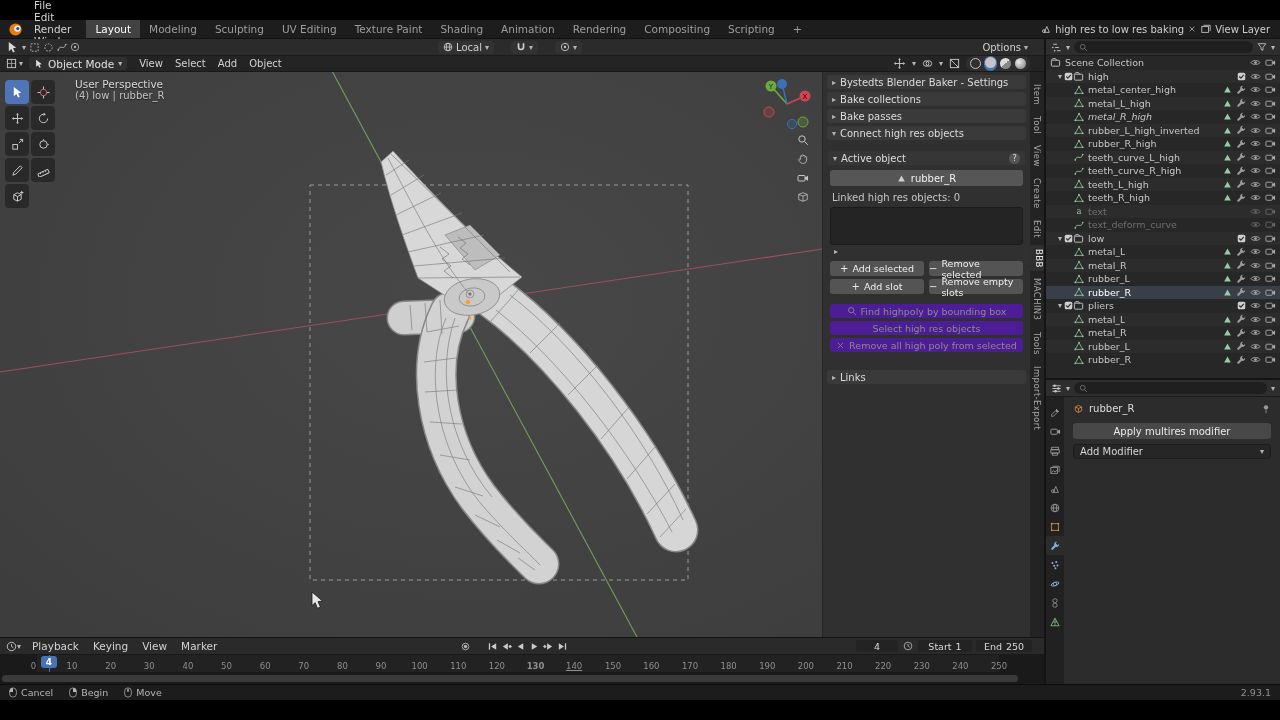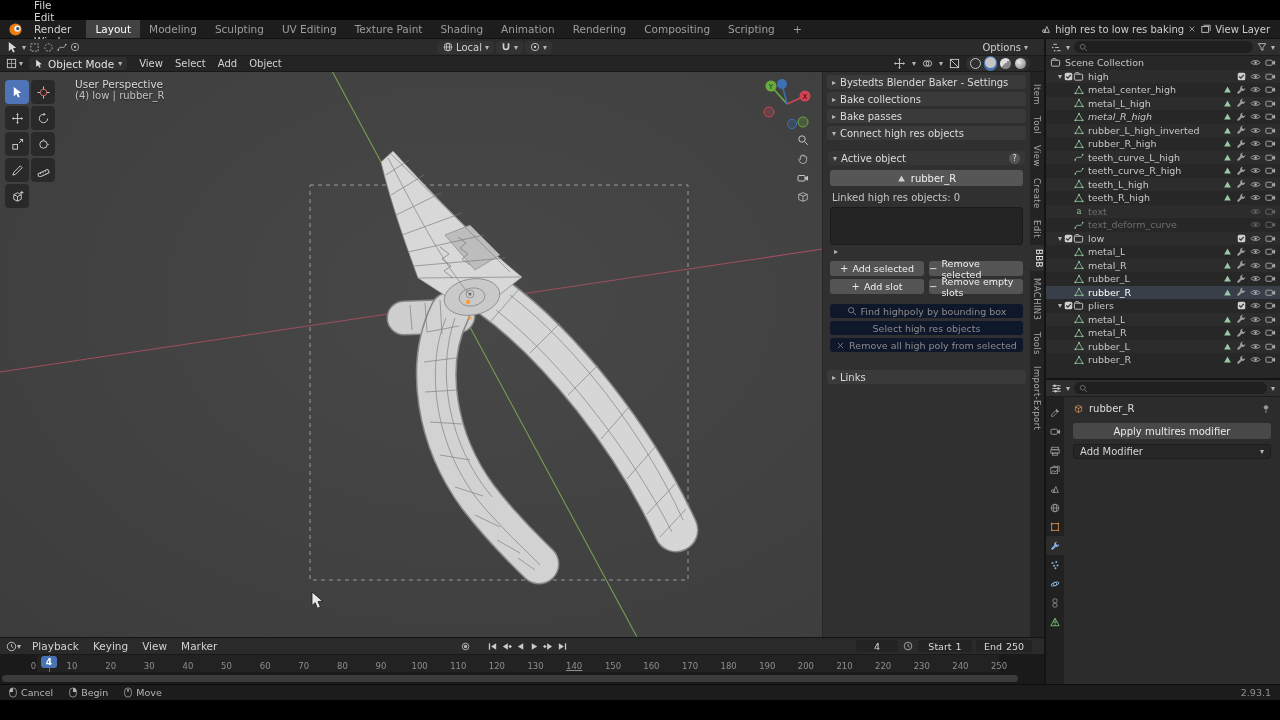--- a/index.html
+++ b/index.html
@@ -15,21 +15,21 @@
   .menu-item{padding:0 7px;font-size:10.5px;color:#d2d2d2;height:100%;display:flex;align-items:center;cursor:default}
   #workspaces{display:flex;height:100%;margin-left:4px}
   .ws-tab{padding:0 9px;display:flex;align-items:center;font-size:10.5px;color:#9d9d9d}
   .ws-tab.active{background:#424242;color:#fcfcfc}
   .ws-tab.add{color:#9d9d9d;font-size:11px}
   #topbar-right{margin-left:auto;display:flex;align-items:center;gap:5px;padding-right:10px;font-size:10px;color:#cdcdcd}
   #topbar-right .grp{display:flex;align-items:center;gap:4px}
   
   #toolsettings{left:0;top:39px;width:1044px;height:17px;background:#2b2b2b;border-bottom:1px solid #1b1b1b;display:flex;align-items:center}
   #ts-left{display:flex;align-items:center;gap:3px;padding-left:6px;color:#c2c2c2}
-  #ts-center{position:absolute;left:438px;display:flex;align-items:flex-end;gap:2px}
+  #ts-center{position:absolute;left:438px;display:flex;align-items:flex-end;gap:17px}
   .pill{display:flex;align-items:center;gap:3px;background:#323232;border-radius:3px;height:13px;padding:0 5px;color:#d0d0d0}
   #ts-right{position:absolute;right:16px;display:flex;align-items:center;gap:3px;color:#d0d0d0}
   
   #vpheader{left:0;top:56px;width:1044px;height:16px;background:#242424;border-bottom:1px solid #191919;display:flex;align-items:center;font-size:10.5px}
   #vph-left{display:flex;align-items:center;gap:2px;padding-left:6px}
   #mode-dd{display:flex;align-items:center;gap:4px;background:#2f2f2f;border-radius:3px;height:13px;padding:0 5px;margin:0 4px;color:#e0e0e0}
   #vph-menus{display:flex}
   #vph-menus .menu-item{padding:0 6px;font-size:10px}
   #vph-right{position:absolute;right:14px;display:flex;align-items:center;gap:6px}
   .ball{width:11px;height:11px;border-radius:50%;background:#c4c4c4;display:inline-block}
@@ -52,21 +52,21 @@
   .np-subhdr{height:14px;background:#363636;border-radius:3px 3px 0 0;display:flex;align-items:center;gap:4px;padding:0 5px;color:#dcdcdc}
   .help-btn{margin-left:auto;width:11px;height:11px;border-radius:50%;background:#555;color:#ddd;font-size:8px;display:flex;align-items:center;justify-content:center}
   .np-objfield{height:16px;background:#565656;border-radius:3px;margin:5px 2px 2px;display:flex;align-items:center;justify-content:center;gap:5px;color:#f0f0f0}
   .np-label{margin:6px 4px 4px;color:#c5c5c5}
   .np-listbox{height:38px;background:#242424;border:1px solid #1b1b1b;border-radius:3px;margin:0 2px}
   .np-tri-btn{margin:2px 0 5px 6px;font-size:8px;color:#b5b5b5}
   #np-buttons{display:grid;grid-template-columns:1fr 1fr;gap:3px 5px;margin:2px 2px 10px}
   .np-btn{height:15px;background:#545454;border-radius:3px;display:flex;align-items:center;justify-content:center;gap:4px;font-size:9.5px;color:#efefef}
   .np-btn .sign{font-size:10px;color:#e8e8e8}
   #np-disabled{display:flex;flex-direction:column;gap:3px;margin:0 2px 12px}
-  .np-dbtn{height:14px;background:#0f172a;border-radius:3px;color:#8b8b8b;font-size:9.5px;display:flex;align-items:center;justify-content:center;gap:4px}
+  .np-dbtn{height:14px;background:#4c1d95;border-radius:3px;color:#8b8b8b;font-size:9.5px;display:flex;align-items:center;justify-content:center;gap:4px}
   
   #ntabs{position:absolute;left:1030px;top:0;width:14px;height:565px;background:#232323;display:flex;flex-direction:column;align-items:center;padding-top:8px;gap:3px}
   .ntab{writing-mode:vertical-rl;font-size:8.5px;color:#a6a6a6;padding:4px 0;letter-spacing:.4px}
   .ntab.active{background:#2f2f2f;color:#eaeaea;border-radius:0 3px 3px 0;width:14px;text-align:center}
   
   #outliner{left:1044px;top:39px;width:236px;height:339px;background:#272727;border-left:2px solid #141414}
   .rc-header{height:17px;background:#2e2e2e;border-bottom:1px solid #1c1c1c;display:flex;align-items:center;gap:4px;padding:0 5px}
   .search-field{flex:1;height:12px;background:#1f1f1f;border-radius:6px;display:flex;align-items:center;gap:3px;padding:0 5px;color:#7d7d7d}
   #outliner-rows{font-size:9.5px}
   .o-row{height:13.5px;display:flex;align-items:center;padding-right:4px}
@@ -1571,21 +1571,21 @@
       <span class="tick" style="left: 149.275px;">30</span>
       <span class="tick" style="left: 187.9px;">40</span>
       <span class="tick" style="left: 226.525px;">50</span>
       <span class="tick" style="left: 265.15px;">60</span>
       <span class="tick" style="left: 303.775px;">70</span>
       <span class="tick" style="left: 342.4px;">80</span>
       <span class="tick" style="left: 381.025px;">90</span>
       <span class="tick" style="left: 419.65px;">100</span>
       <span class="tick" style="left: 458.275px;">110</span>
       <span class="tick" style="left: 496.9px;">120</span>
-      <span class="tick" style="left: 535.525px;">130</span>
+      <span class="tick" style="left: 535.525px; font-weight: bold;">130</span>
       <span class="tick" style="left: 574.15px; text-decoration: underline;">140</span>
       <span class="tick" style="left: 613px;">150</span>
       <span class="tick" style="left: 651.4px;">160</span>
       <span class="tick" style="left: 690.025px;">170</span>
       <span class="tick" style="left: 728.65px;">180</span>
       <span class="tick" style="left: 767.275px;">190</span>
       <span class="tick" style="left: 805.9px;">200</span>
       <span class="tick" style="left: 844.525px; text-align: right;">210</span>
       <span class="tick" style="left: 883.15px;">220</span>
       <span class="tick" style="left: 921.775px;">230</span>

